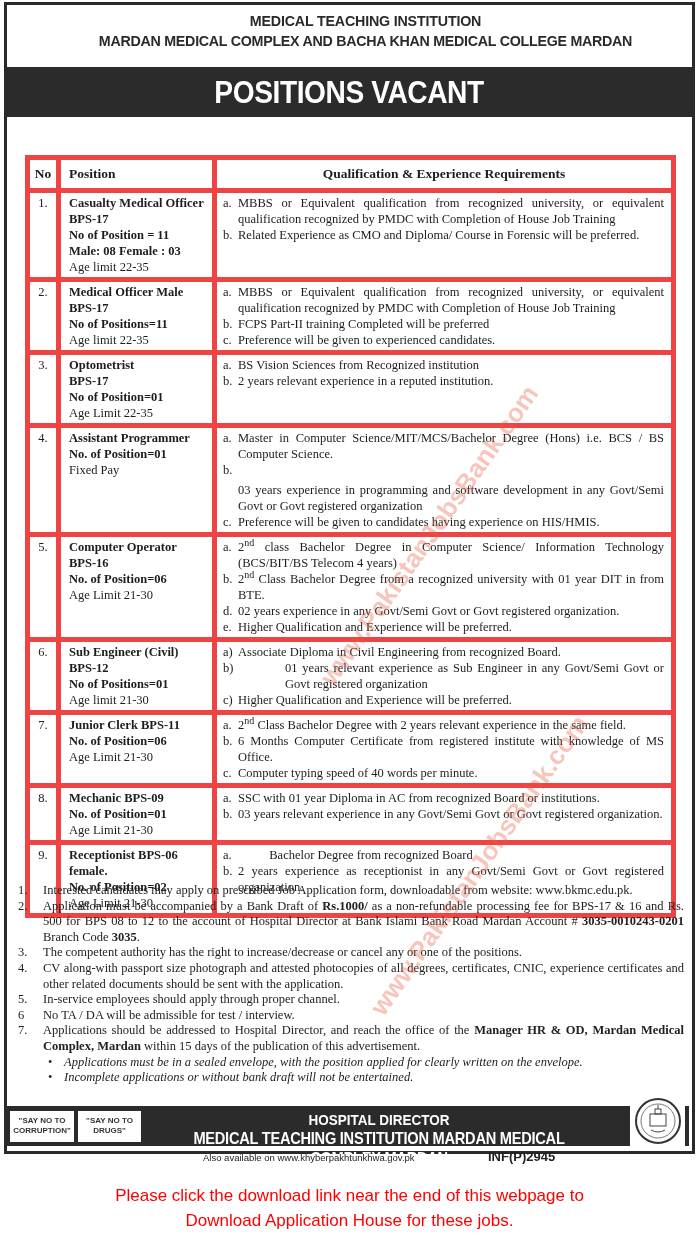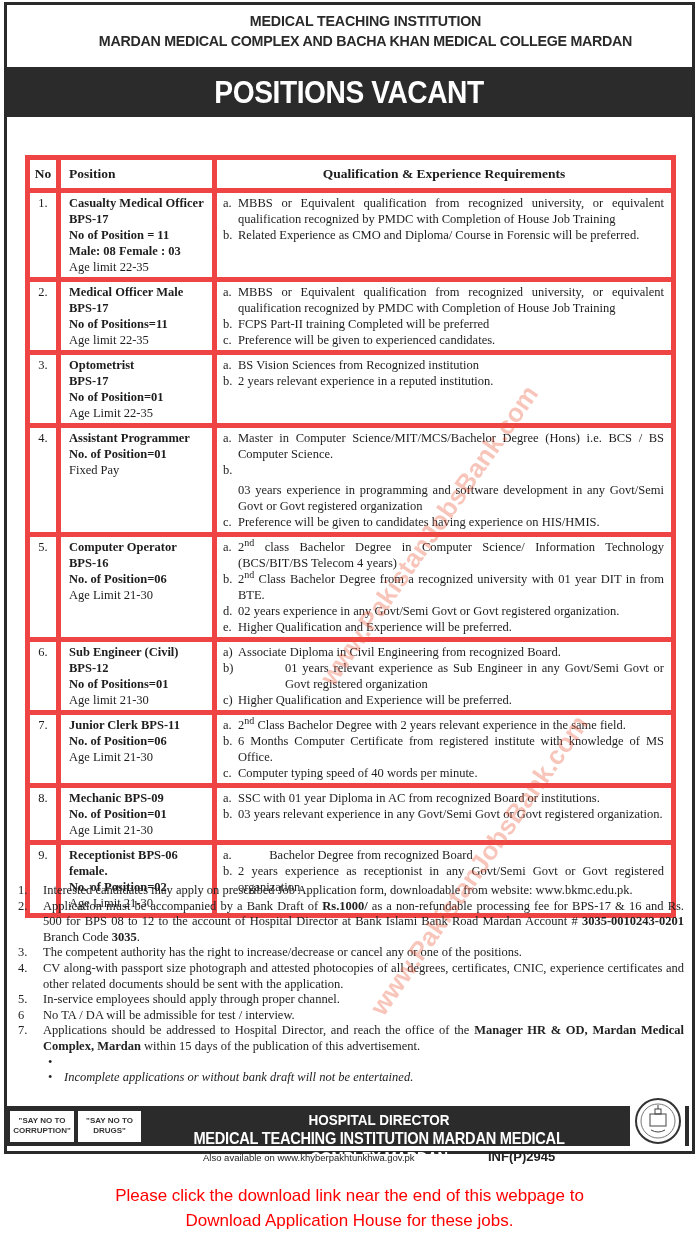--- a/index.html
+++ b/index.html
@@ -341,20 +341,21 @@
         <span class="t">No TA / DA will be admissible for test / interview.</span>
       </div>
       <div class="note">
         <span class="n">7.</span>
         <span class="t">Applications should be addressed to Hospital Director, and reach the office of the <b>Manager HR &amp; OD, Mardan Medical Complex, Mardan</b> within 15 days of the publication of this advertisement.</span>
       </div>
     </div>
   <div class="bullets" id="bullet-list">
       <div class="bl">
         <span class="d">•</span>
+        <span>Applications must be in a sealed envelope, with the position applied for clearly written on the envelope.</span>
       </div>
       <div class="bl">
         <span class="d">•</span>
         <span>Incomplete applications or without bank draft will not be entertained.</span>
       </div>
     </div>
 </div>
 
 <div class="footer" style="left:4px;">
   <div class="slogan s1">"SAY NO TO CORRUPTION"</div>

